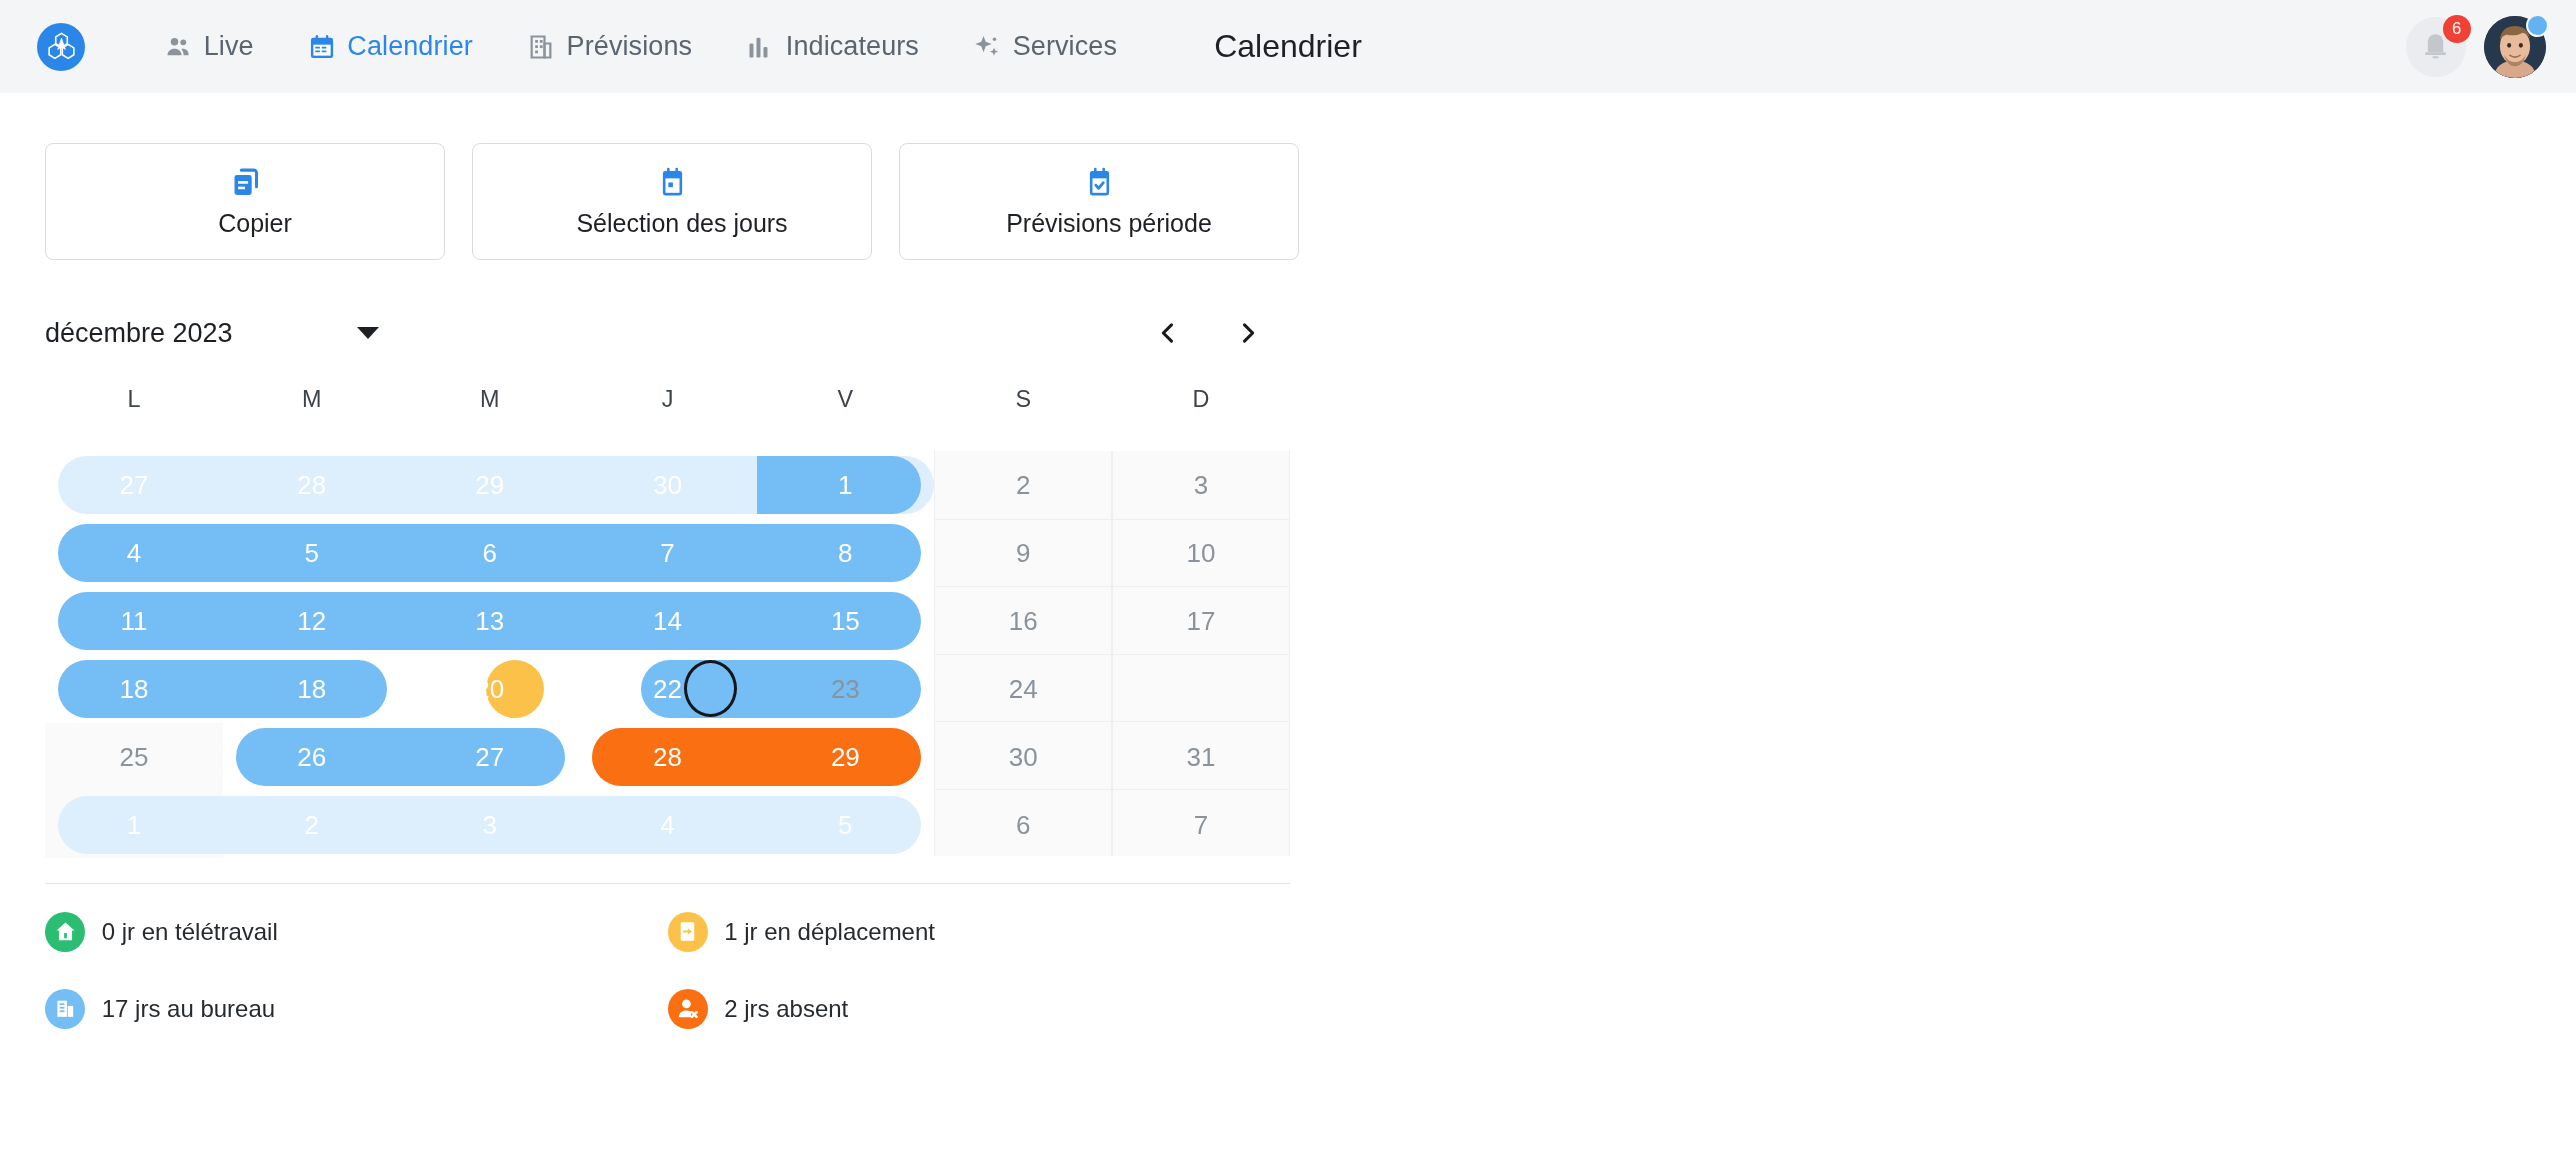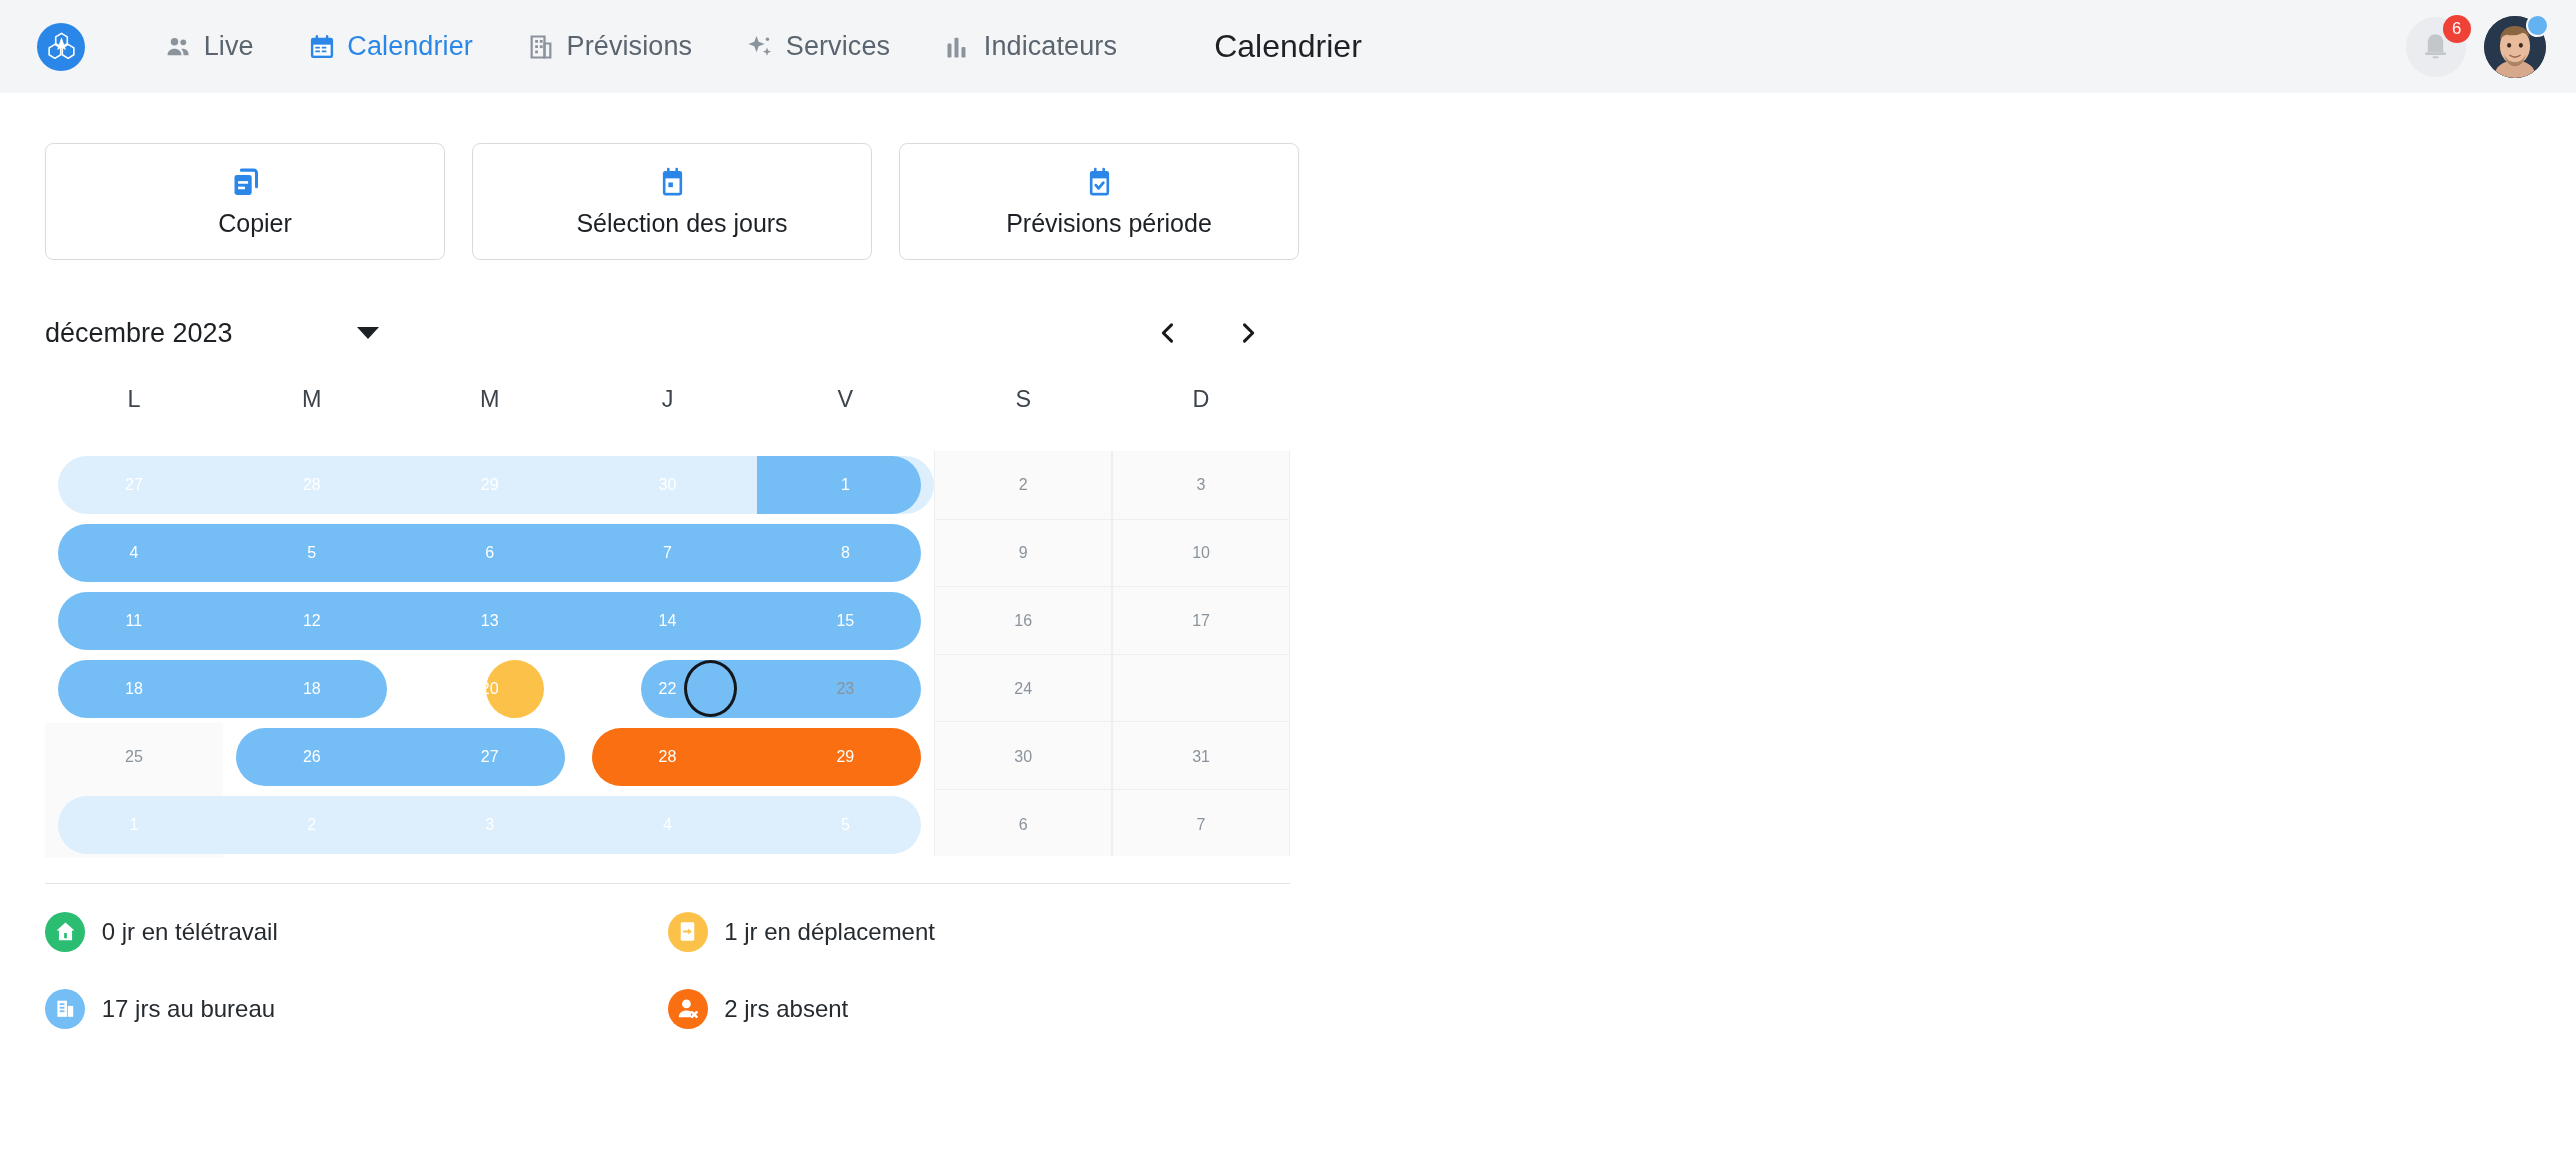--- a/index.html
+++ b/index.html
@@ -215,21 +215,21 @@
     position: relative;
     display: grid;
     grid-template-columns: repeat(7, 1fr);
     height: 68px;
   }
   .day {
     position: relative;
     display: flex;
     align-items: center;
     justify-content: center;
-    font-size: 16px;
+    font-size: 26px;
     color: #848d96;
     z-index: 2;
     cursor: pointer;
   }
   .day.on-pill { color: #ffffff; }
   .day.on-pill-faded { color: #ffffff; }
   .day.weekend-cell { color: #8a939c; }
 
   
   .mon-shade {
@@ -337,34 +337,34 @@
         <rect x="7" y="10.5" width="2.4" height="2.4"></rect>
         <rect x="11" y="10.5" width="2.4" height="2.4"></rect>
         <rect x="7" y="15" width="2.4" height="2.4"></rect>
         <path d="M15 9h5v12h-5z" fill="none" stroke="#8b949d" stroke-width="1.9"></path>
       </svg>
       <span class="nav-label">Prévisions</span>
     </div>
 
     <div class="nav-item">
       <svg class="nav-icon" viewBox="0 0 24 24" fill="#8b949d">
+        <rect x="3" y="9" width="3.4" height="12" rx="1"></rect>
+        <rect x="9" y="4" width="3.4" height="17" rx="1"></rect>
+        <rect x="15" y="12" width="3.4" height="9" rx="1"></rect>
+      </svg>
+      <span class="nav-label">Indicateurs</span>
+    </div>
+
+    <div class="nav-item">
+      <svg class="nav-icon" viewBox="0 0 24 24" fill="#8b949d">
         <path d="M9 2.5l1.9 5.1 5.1 1.9-5.1 1.9L9 16.5l-1.9-5.1L2 9.5l5.1-1.9z"></path>
         <path d="M18 12.5l.95 2.55L21.5 16l-2.55.95L18 19.5l-.95-2.55L14.5 16l2.55-.95z"></path>
         <circle cx="18.4" cy="5.4" r="1.5"></circle>
       </svg>
       <span class="nav-label">Services</span>
-    </div>
-
-    <div class="nav-item">
-      <svg class="nav-icon" viewBox="0 0 24 24" fill="#8b949d">
-        <rect x="3" y="9" width="3.4" height="12" rx="1"></rect>
-        <rect x="9" y="4" width="3.4" height="17" rx="1"></rect>
-        <rect x="15" y="12" width="3.4" height="9" rx="1"></rect>
-      </svg>
-      <span class="nav-label">Indicateurs</span>
     </div>
 
   </nav>
 
   <div class="page-title">Calendrier</div>
 
   <div class="topbar-right">
     <div class="bell-wrap">
       <svg width="33" height="33" viewBox="0 0 24 24" fill="#c3c7cc">
         <path d="M12 3c-3.4 0-5.6 2.6-5.6 5.9V16h11.2V8.9C17.6 5.6 15.4 3 12 3z"></path>

